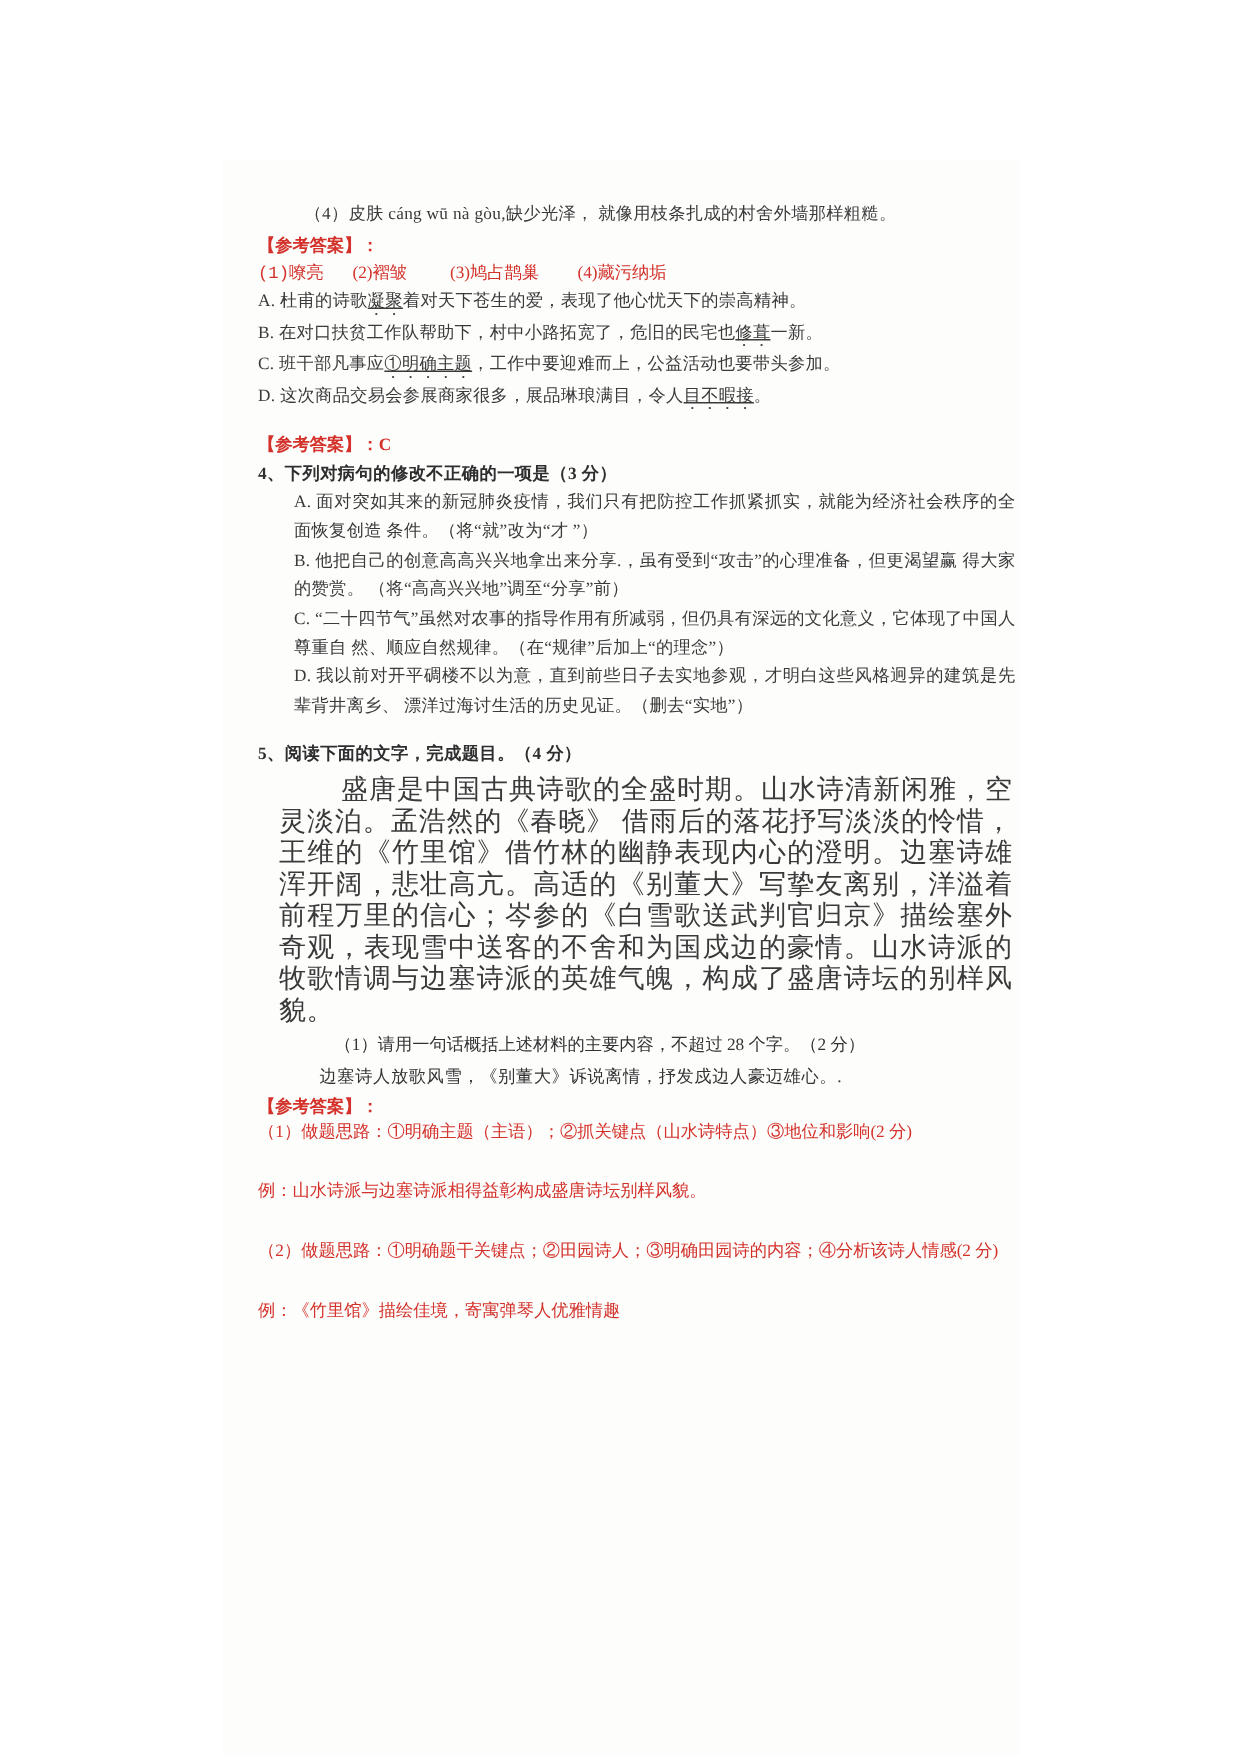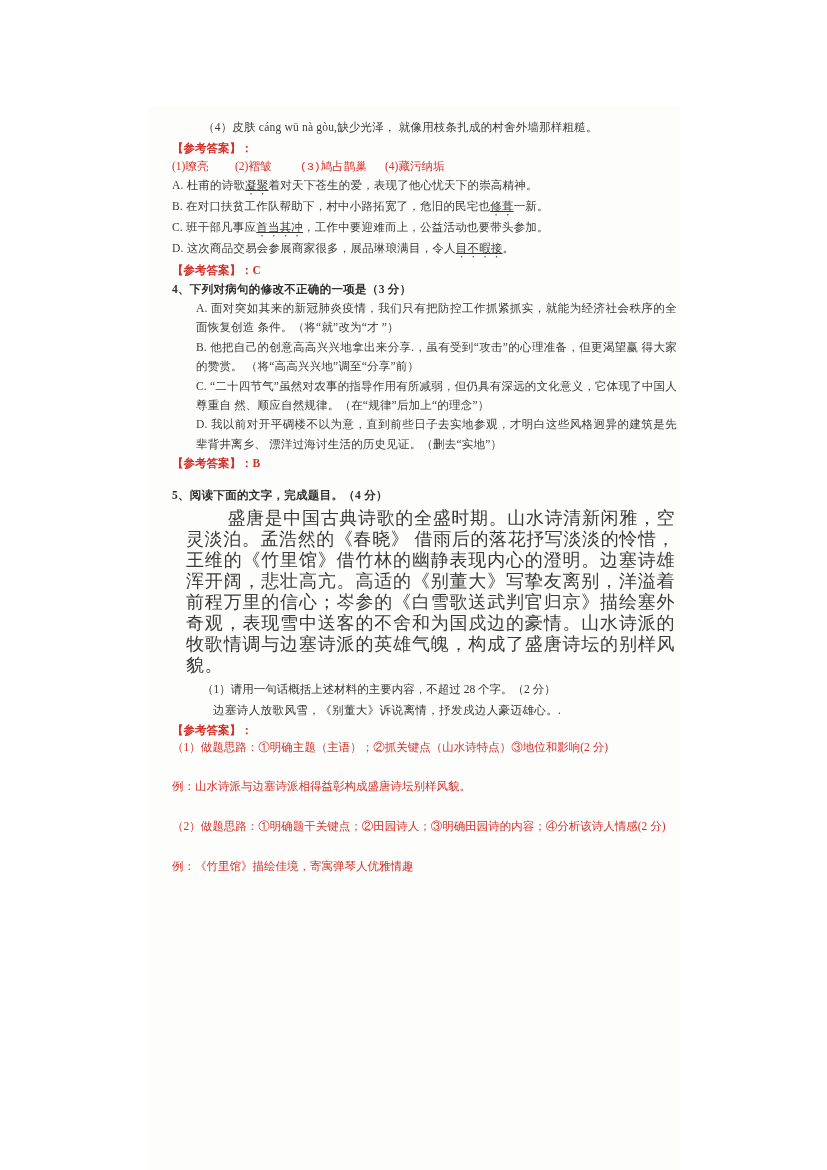--- a/index.html
+++ b/index.html
@@ -8,85 +8,84 @@
     background:#ffffff;
     font-family:"Liberation Serif","DejaVu Serif",serif;
     color:#363636;
     -webkit-font-smoothing:antialiased;
   }
   .scan-area{
     position:absolute;left:148px;top:106px;width:532px;height:1064px;
     background:#fdfdfc;
   }
   .doc{
-    position:absolute;left:172px;top:118px;width:505px;
+    position:absolute;left:172px;top:134px;width:505px;
     font-size:11.5px;line-height:19px;
   }
   p,h2{margin:0;padding:0;font-size:inherit;font-weight:inherit;}
   .ln{white-space:normal;}
   .red{color:#d3312a;}
   .bold{font-weight:bold;}
   .stem{font-weight:bold;color:#2e2e2e;letter-spacing:0.3px;}
   .opt{color:#3a3a3a;letter-spacing:0.2px;}
   
   .dot{
     text-emphasis:filled dot;
     -webkit-text-emphasis:filled dot;
     text-emphasis-position:under right;
     text-decoration:underline;
     -webkit-text-emphasis-position:under;
   }
   
   .m-item4{margin-left:31px;margin-bottom:3px;}
   .ansrow span{display:inline-block;}
-  .ansrow .w1{width:63px;} .ansrow .w2{width:65px;} .ansrow .w3{width:85px;font-family:Liberation Mono, monospace;}
+  .ansrow .w1{width:63px;font-family:Liberation Mono, monospace;} .ansrow .w2{width:65px;} .ansrow .w3{width:85px;}
   
   .mt-q3{margin-top:11px;}
-  .mt-ansC{margin-top:1px;}
+  .mt-ansC{margin-top:12px;}
   .mt-q4{margin-top:0;}
   .q4opts{padding-left:24px;line-height:19.4px;text-align:justify;}
   .q4opts p{margin:0;}
   .mt-ansB{margin-top:0px;}
   .mt-q5{margin-top:13px;}
   .passage{
     margin-left:14px;width:489px;margin-top:3px;
     text-indent:2.3em;text-align:justify;
     font-size:18px;line-height:21px;color:#3a3a3a;letter-spacing:0.4px;
   }
-  .sub{margin-left:30px;margin-top:3px;line-height:21px;color:#333;}
+  .sub{margin-left:51px;margin-top:3px;line-height:21px;color:#333;}
   .couplet{margin-left:41px;line-height:21px;color:#333;letter-spacing:0.4px;}
   .ansblock{margin-top:1px;}
   .ansblock .gap{margin-top:21px;}
   .anskey-line{line-height:17px;}
 </style>
 </head>
 <body>
 
 <div class="scan-area"></div>
 
 <main class="doc">
 
   <p class="ln opt m-item4">（4）皮肤 cáng wū nà gòu,缺少光泽， 就像用枝条扎成的村舍外墙那样粗糙。</p>
   <p class="ln red bold anskey-line">【参考答案】：</p>
   <p class="ln red ansrow"><span class="w1">(1)嘹亮</span><span class="w2">(2)褶皱</span><span class="w3">(3)鸠占鹊巢</span><span>(4)藏污纳垢</span></p>
 
   <p class="ln opt"><span>A. 杜甫的诗歌</span><span class="dot">凝聚</span><span>着对天下苍生的爱，表现了他心忧天下的崇高精神。</span></p>
   <p class="ln opt"><span>B. 在对口扶贫工作队帮助下，村中小路拓宽了，危旧的民宅也</span><span class="dot">修葺</span><span>一新。</span></p>
-  <p class="ln opt"><span>C. 班干部凡事应</span><span class="dot">首当其冲</span><span>，工作中要迎难而上，公益活动也要带头参加。</span></p>
+  <p class="ln opt"><span>C. 班干部凡事应</span><span class="dot">①明确主题</span><span>，工作中要迎难而上，公益活动也要带头参加。</span></p>
   <p class="ln opt"><span>D. 这次商品交易会参展商家很多，展品琳琅满目，令人</span><span class="dot">目不暇接</span><span>。</span></p>
   <p class="ln red bold mt-ansC">【参考答案】：C</p>
 
   <h2 class="ln stem mt-q4">4、下列对病句的修改不正确的一项是（3 分）</h2>
   <div class="q4opts">
     <p class="ln opt">A. 面对突如其来的新冠肺炎疫情，我们只有把防控工作抓紧抓实，就能为经济社会秩序的全面恢复创造 条件。（将“就”改为“才 ”）</p>
     <p class="ln opt">B. 他把自己的创意高高兴兴地拿出来分享.，虽有受到“攻击”的心理准备，但更渴望赢 得大家的赞赏。 （将“高高兴兴地”调至“分享”前）</p>
     <p class="ln opt">C. “二十四节气”虽然对农事的指导作用有所减弱，但仍具有深远的文化意义，它体现了中国人尊重自 然、顺应自然规律。（在“规律”后加上“的理念”）</p>
     <p class="ln opt">D. 我以前对开平碉楼不以为意，直到前些日子去实地参观，才明白这些风格迥异的建筑是先辈背井离乡、 漂洋过海讨生活的历史见证。（删去“实地”）</p>
   </div>
-  <p class="ln red bold mt-ansB">【参考答案】：B</p>
 
   <h2 class="ln stem mt-q5">5、阅读下面的文字，完成题目。（4 分）</h2>
   <p class="passage">盛唐是中国古典诗歌的全盛时期。山水诗清新闲雅，空灵淡泊。孟浩然的《春晓》 借雨后的落花抒写淡淡的怜惜，王维的《竹里馆》借竹林的幽静表现内心的澄明。边塞诗雄浑开阔，悲壮高亢。高适的《别董大》写挚友离别，洋溢着前程万里的信心；岑参的《白雪歌送武判官归京》描绘塞外奇观，表现雪中送客的不舍和为国戍边的豪情。山水诗派的牧歌情调与边塞诗派的英雄气魄，构成了盛唐诗坛的别样风貌。</p>
   <p class="ln sub">（1）请用一句话概括上述材料的主要内容，不超过 28 个字。（2 分）</p>
   <p class="ln couplet">边塞诗人放歌风雪，《别董大》诉说离情，抒发戍边人豪迈雄心。.</p>
 
   <div class="ansblock">
     <p class="ln red bold anskey-line">【参考答案】：</p>
     <p class="ln red anskey-line">（1）做题思路：①明确主题（主语）；②抓关键点（山水诗特点）③地位和影响(2 分)</p>
     <p class="ln red gap">例：山水诗派与边塞诗派相得益彰构成盛唐诗坛别样风貌。</p>

